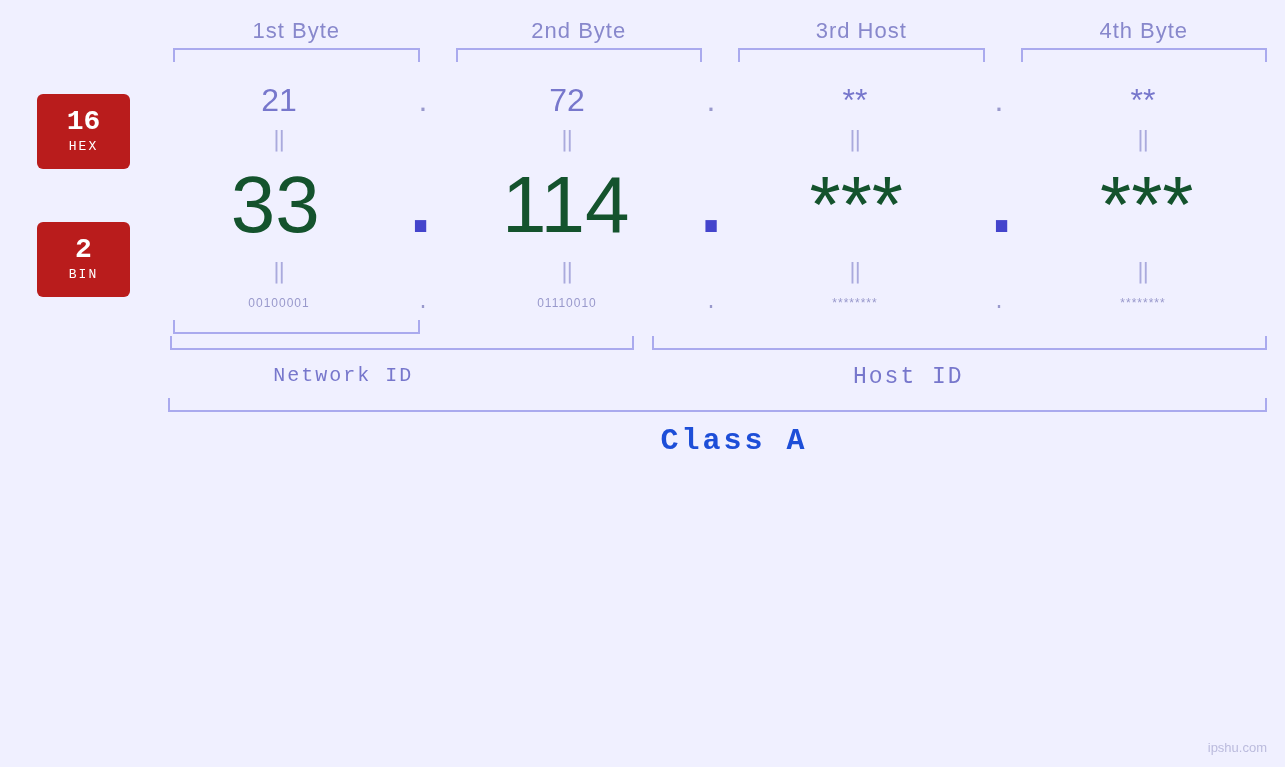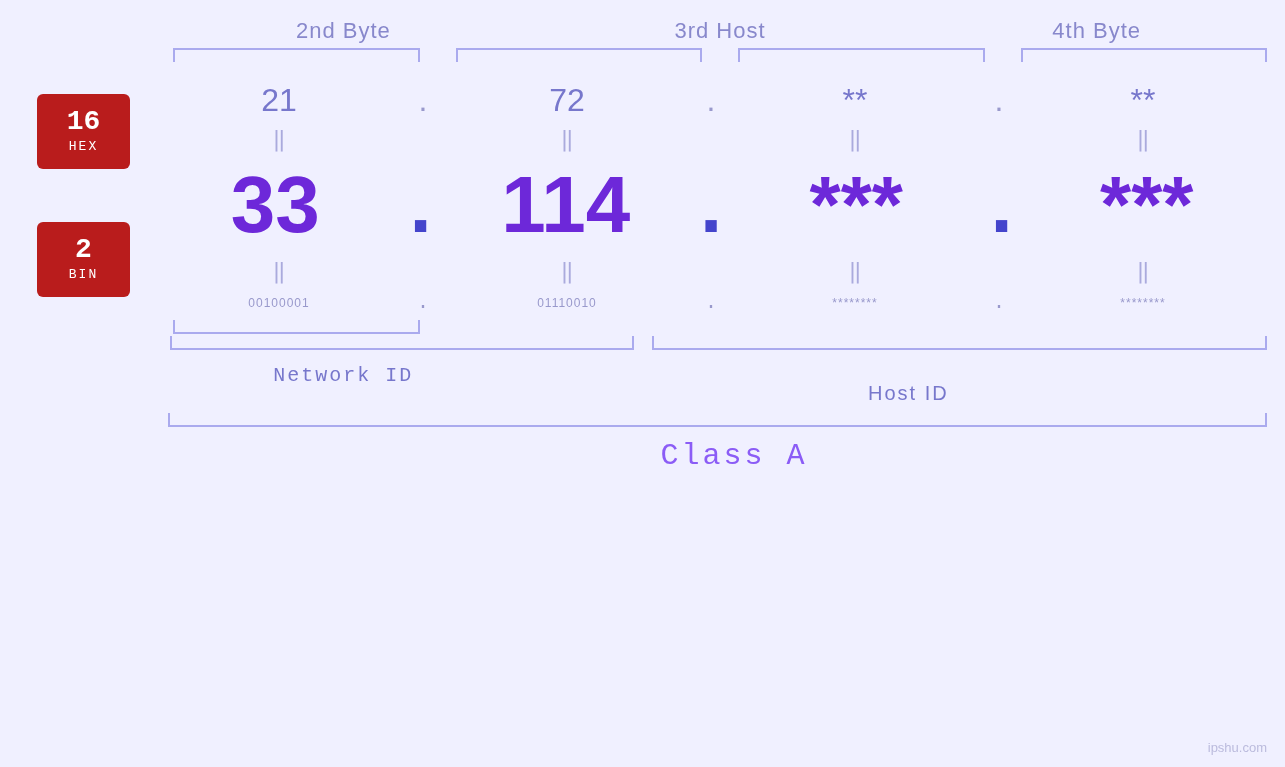--- a/index.html
+++ b/index.html
@@ -123,23 +123,23 @@
     }
 
     .hex-row .dot {
       color: #9999cc;
       font-size: 32px;
       font-family: Arial, sans-serif;
     }
 
     
     .dec-row .val {
-      color: #6d28d9;
+      color: #14532d;
       font-size: 72px;
-      font-weight: bold;
+      font-weight: normal;
       font-family: Arial, sans-serif;
     }
 
     .dec-row .dot {
       color: #4444cc;
       font-size: 72px;
       font-family: Arial, sans-serif;
     }
 
     
@@ -175,38 +175,37 @@
       color: #7777cc;
       font-size: 20px;
       font-family: Liberation Mono, monospace;
       letter-spacing: 2px;
     }
 
     .host-label {
       flex: 2;
       text-align: center;
       color: #7777cc;
-      font-size: 20px;
-      font-family: Liberation Sans, sans-serif;
+      font-size: 23px;
+      font-family: Liberation Mono, monospace;
       letter-spacing: 2px;
-      margin-top: 18px;
     }
 
     .class-label-row {
       text-align: center;
       padding-left: 0;
       margin-top: 12px;
     }
 
     .class-label {
-      color: #8b5cf6;
+      color: #1d4ed8;
       font-size: 30px;
       font-family: 'Courier New', monospace;
       letter-spacing: 3px;
-      font-weight: normal;
+      font-weight: bold;
       margin-left: 28px;
     }
 
     .watermark {
       position: absolute;
       bottom: 12px;
       right: 18px;
       color: #bbbbdd;
       font-size: 13px;
       font-family: Arial, sans-serif;
@@ -284,20 +283,21 @@
       border-top: none;
     }
 
   </style>
 </head>
 <body>
 
 <div class="main-container">
 
   <div class="byte-headers">
+    <div class="byte-header">1st Byte</div>
     <div class="byte-header">2nd Byte</div>
     <div class="byte-header">3rd Host</div>
     <div class="byte-header">4th Byte</div>
   </div>
 
   <div class="top-bracket-line">
     <div class="tbr"></div>
     <div class="tbr"></div>
     <div class="tbr"></div>
     <div class="tbr"></div>

